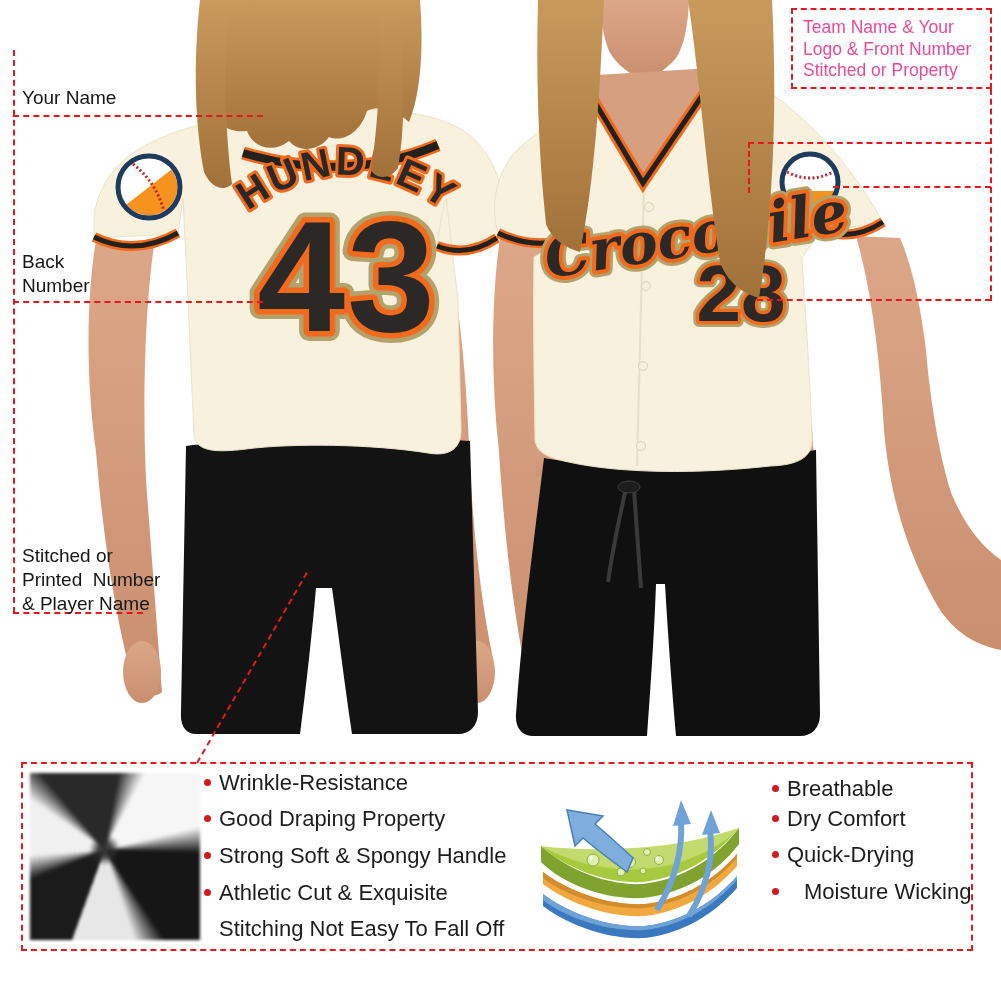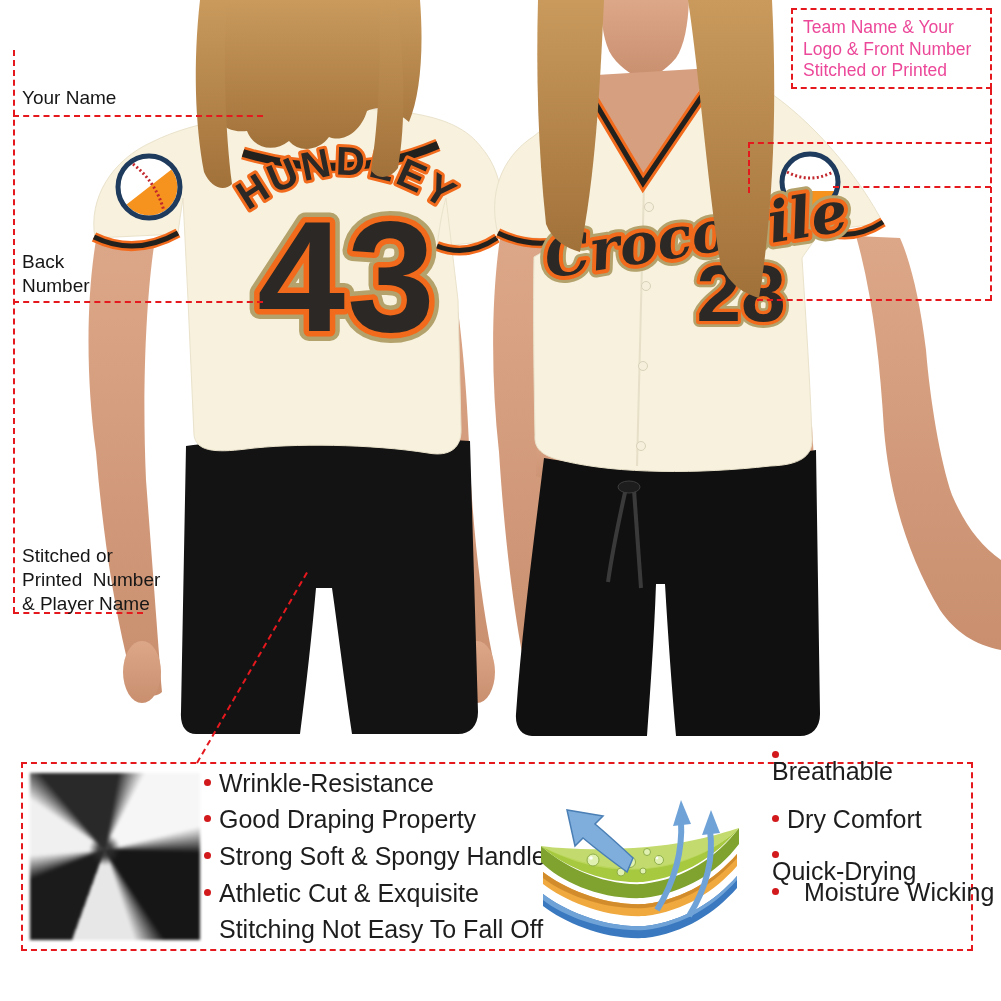--- a/index.html
+++ b/index.html
@@ -9,21 +9,21 @@
   .scene{position:absolute;left:0;top:0;}
   
   .dash-h{border-top:2px dashed #e5181e;height:0;}
   .dash-v{border-left:2px dashed #e5181e;width:0;}
   .dash-box{border:2px dashed #e5181e;background:transparent;box-sizing:border-box;}
   .diag{border-top:2px dashed #e5181e;height:0;transform-origin:left center;}
   
   .callout{font-size:19px;line-height:24px;color:#161616;}
   .teambox{padding:7px 10px;font-size:17.5px;line-height:21.5px;color:#ec4899;}
   
-  .feat{display:flex;align-items:flex-start;font-size:25px;line-height:26px;color:#1d1d1d;justify-content:space-between;}
+  .feat{display:flex;align-items:flex-start;font-size:22px;line-height:26px;color:#1d1d1d;justify-content:space-between;}
   .feat .dot{flex:0 0 auto;width:7px;height:7px;border-radius:50%;background:#d2191c;margin:9px 8px 0 0;}
   .feat.no-dot .dot{visibility:hidden;}
   
   .swatch{width:170px;height:167px;overflow:hidden;
     background:
       radial-gradient(circle at 44% 46%, rgba(40,40,40,.9) 0 5%, rgba(0,0,0,0) 12%),
       conic-gradient(from 200deg at 44% 46%,
         #161616 0deg 48deg, #f6f6f6 66deg 104deg, #242424 120deg 170deg,
         #fcfcfc 188deg 236deg, #101010 252deg 306deg, #ececec 322deg 360deg);
     filter:blur(1.5px) contrast(0.95);
@@ -180,21 +180,21 @@
 
   <div class="abs callout" style="left:22px;top:544px;">
     <div>Stitched or</div>
     <div>Printed&nbsp; Number</div>
     <div>&amp; Player Name</div>
   </div>
 
   <div class="abs dash-box teambox" style="left:791px;top:8px;width:201px;height:81px;">
     <div>Team Name &amp; Your</div>
     <div>Logo &amp; Front Number</div>
-    <div>Stitched or Printed</div>
+    <div>Stitched or Property</div>
   </div>
 
   <div class="abs dash-box" style="left:21px;top:762px;width:952px;height:189px;"></div>
 
   <div class="abs swatch" style="left:30px;top:773px;"></div>
 
   <div class="abs feat" style="left:204px;top:770px;">
       <span class="dot"></span>
       <span>Wrinkle-Resistance</span>
     </div>
@@ -243,29 +243,29 @@
     </g>
 
     <path d="M92,100 C74,87 60,76 48,66 L40,74 L32,38 L68,44 L60,52 C72,62 84,73 98,86 Z" fill="#7faedc" stroke="#4a7fb5" stroke-width="1.5"></path>
 
     <path d="M122,138 C138,112 148,82 146,48" fill="none" stroke="#6fa3d8" stroke-width="6"></path>
     <path d="M138,54 L146,28 L156,52 Z" fill="#6fa3d8"></path>
     <path d="M154,144 C170,118 179,88 175,58" fill="none" stroke="#6fa3d8" stroke-width="6"></path>
     <path d="M167,63 L176,38 L185,61 Z" fill="#6fa3d8"></path>
   </svg>
 
-  <div class="abs feat" style="left:772px;top:742px;flex-direction:column;">
+  <div class="abs feat" style="left:772px;top:776px;">
       <span class="dot"></span>
       <span>Breathable</span>
     </div>
   <div class="abs feat" style="left:772px;top:806px;">
       <span class="dot"></span>
       <span>Dry Comfort</span>
     </div>
-  <div class="abs feat" style="left:772px;top:842px;flex-direction:column;">
+  <div class="abs feat" style="left:772px;top:842px;">
       <span class="dot"></span>
       <span>Quick-Drying</span>
     </div>
   <div class="abs feat" style="left:772px;top:879px;gap:17px;">
       <span class="dot"></span>
       <span>Moisture Wicking</span>
     </div>
 
 </div>
 

